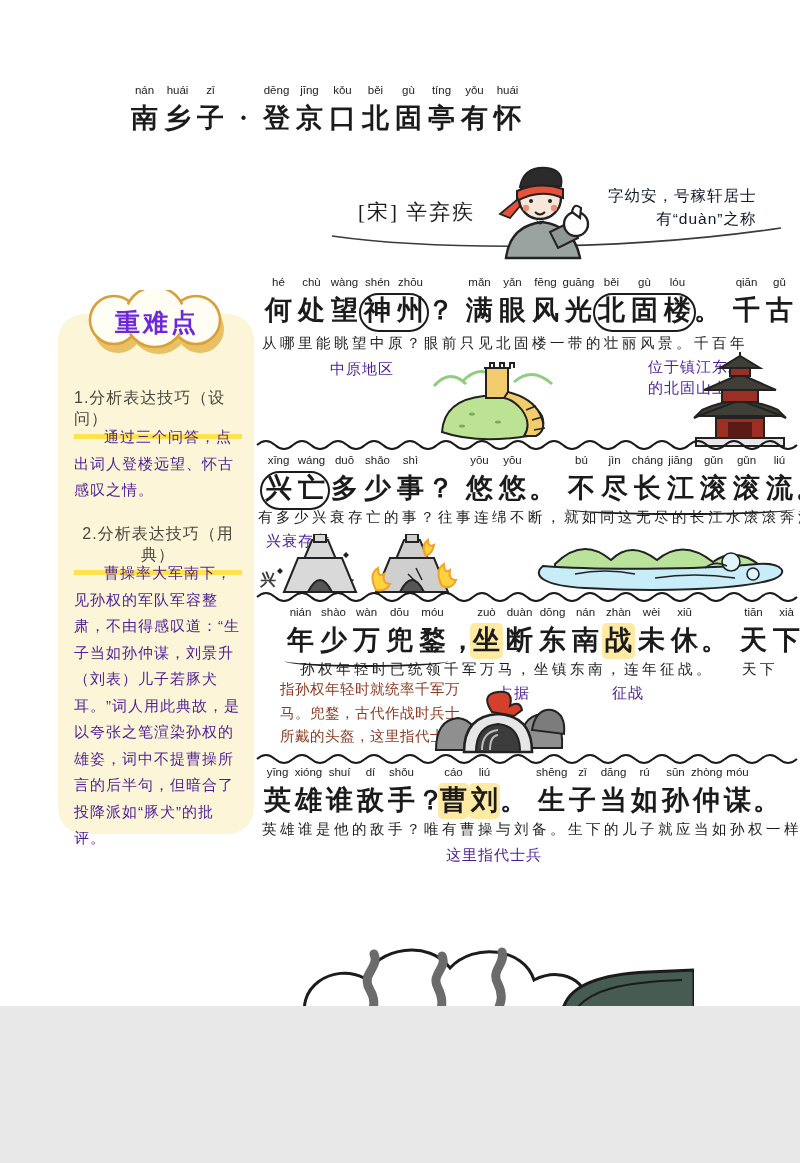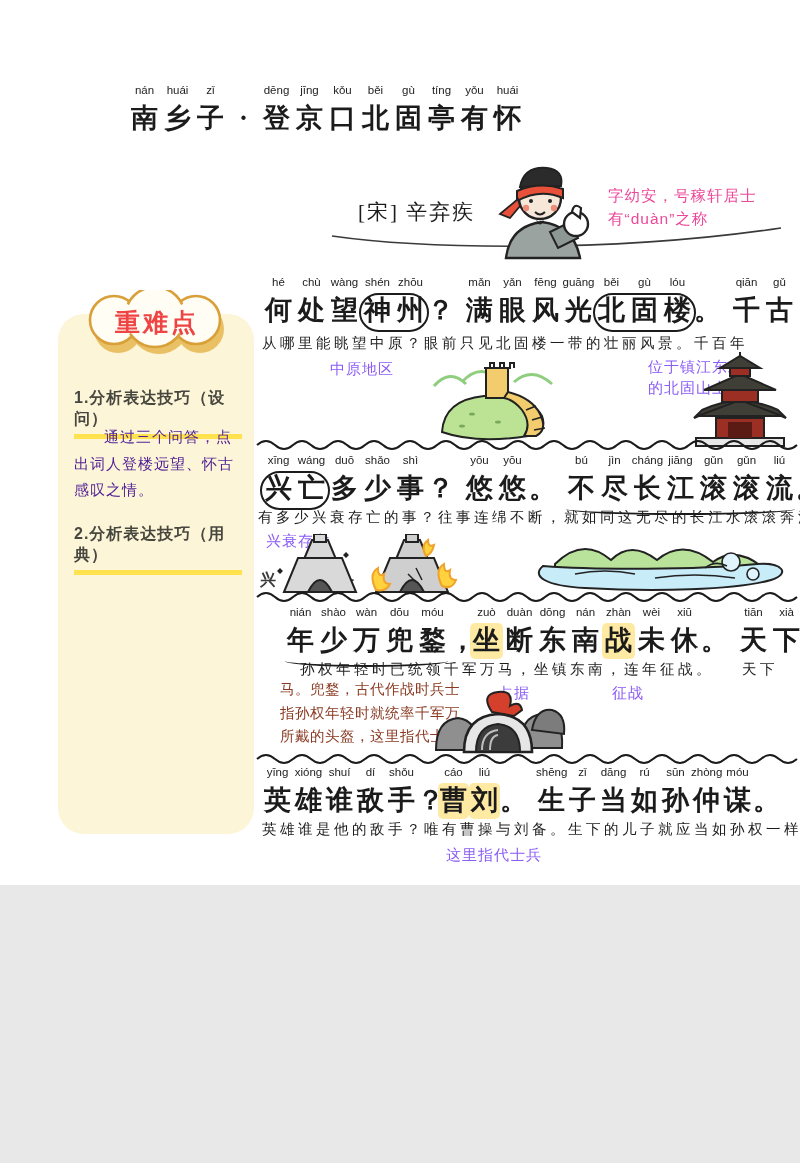--- a/index.html
+++ b/index.html
@@ -1,63 +1,63 @@
 <!DOCTYPE html>
 <html><head>
 <meta charset="utf-8">
 <style>
   html,body{margin:0;padding:0;background:#e8e8e8;}
-  .page{position:relative;width:800px;height:885px;background:#ffffff;overflow:hidden;
+  .page{position:relative;width:800px;height:1006px;background:#ffffff;overflow:hidden;
         font-family:"Liberation Sans",sans-serif;color:#1b1b1b;margin:0 auto;}
 
   
   .title-block{position:absolute;left:128px;top:84px;width:592px;display:flex;}
   .tchar{display:inline-block;width:49px;text-align:center;}
   .tchar .py{display:block;height:24px;font-size:15px;color:#2a2a2a;white-space:nowrap;}
   .tchar .zi{display:block;height:58px;line-height:56px;font-size:45px;font-weight:800;
              font-family:"Liberation Serif",serif;}
 
   
   .author{position:absolute;left:358px;top:198px;font-size:21px;letter-spacing:2px;
           font-family:"Liberation Serif",serif;}
   .author-note{position:absolute;left:608px;top:184px;font-size:15.5px;line-height:23px;
-               color:#ec4899;letter-spacing:1px;}
+               color:#0f172a;letter-spacing:1px;text-align:right;}
   .author-curve{position:absolute;left:326px;top:222px;}
   .poet-cartoon{position:absolute;left:490px;top:160px;}
 
   
   .sidebar{position:absolute;left:58px;top:314px;width:196px;height:520px;
            background:#fdf5d7;border-radius:26px;}
   .badge-wrap{position:absolute;left:84px;top:290px;width:146px;height:64px;}
   .badge-label{position:absolute;left:0;top:16px;width:146px;text-align:center;
-               font-size:25px;font-weight:800;color:#ef4444;letter-spacing:3px;}
-  .sb-head{position:absolute;left:74px;width:168px;font-size:16px;font-weight:700;color:#474740;
+               font-size:25px;font-weight:800;color:#6d28d9;letter-spacing:3px;}
+  .sb-head{position:absolute;left:74px;width:168px;font-size:16px;font-weight:400;color:#474740;
            border-bottom:5px solid #ffe24d;padding-bottom:4px;letter-spacing:1px;}
   .sb-body{position:absolute;left:74px;width:166px;font-size:15px;line-height:26.5px;
            color:#4c1d95;text-indent:2em;letter-spacing:1px;}
-  .sb-head1{top:388px;} .sb-body1{top:424px;} .sb-head2{top:524px;} .sb-body2{top:560px;}
+  .sb-head1{top:388px;} .sb-body1{top:424px;} .sb-head2{top:524px;text-align:center;} .sb-body2{top:560px;}
 
   
   .pline{position:absolute;left:262px;white-space:nowrap;}
   .pchar{display:inline-block;width:33px;text-align:center;vertical-align:bottom;}
   .line4 .pchar{width:31px;text-align:center;}
   .pchar .py{display:block;height:17px;font-size:11.5px;color:#222;white-space:nowrap;}
   .pchar .zi{display:block;height:36px;line-height:35px;font-size:27px;font-weight:700;
              font-family:"Liberation Serif",serif;}
   .pchar .zi.hl{background:#ffeaa3;border-radius:5px;}
   .seg{display:inline-block;position:relative;vertical-align:bottom;}
   .seg.punct .pchar{width:21px;}
   .seg.gap{width:15px;}
   .seg.circled::before{content:"";position:absolute;left:-2px;right:-2px;top:17px;height:35px;
              border:2.5px solid #1c1c1c;border-radius:20px;pointer-events:none;}
   .seg.arc::after{content:"";position:absolute;left:1px;right:1px;top:49px;height:10px;
              border-bottom:2.5px solid #1c1c1c;border-radius:50%;}
   .ptrans{position:absolute;font-size:14.5px;letter-spacing:3.5px;color:#1d1d1d;
           font-family:Liberation Serif, serif;white-space:nowrap;}
-  .rnote{position:absolute;color:#8b5cf6;font-size:15px;letter-spacing:1px;line-height:21px;}
+  .rnote{position:absolute;color:#4c1d95;font-size:15px;letter-spacing:1px;line-height:21px;}
   .rnote-block{position:absolute;color:#8a3a22;font-size:14.5px;line-height:23.5px;letter-spacing:.5px;}
   .tower-label{position:absolute;color:#3c3c3c;font-size:16px;font-weight:700;}
   .wavy{position:absolute;left:256px;width:544px;height:14px;}
   .wavy path{fill:none;stroke:#1b1b1b;stroke-width:2;}
   .illus{position:absolute;}
 </style>
 </head>
 <body>
 
 <div class="page">
@@ -154,20 +154,21 @@
           <circle cx="71" cy="27" r="30"></circle>
       </g>
       <circle cx="30" cy="30" r="21" fill="#fffdf4"></circle>
       <circle cx="112" cy="30" r="21" fill="#fffdf4"></circle>
     </svg>
     <span class="badge-label">重难点</span>
   </div>
   <div class="sb-head sb-head1">1.分析表达技巧（设问）</div>
   <div class="sb-body sb-body1">通过三个问答，点出词人登楼远望、怀古感叹之情。</div>
   <div class="sb-head sb-head2">2.分析表达技巧（用典）</div>
+  <div class="sb-body sb-body2">曹操率大军南下，见孙权的军队军容整肃，不由得感叹道：“生子当如孙仲谋，刘景升（刘表）儿子若豚犬耳。”词人用此典故，是以夸张之笔渲染孙权的雄姿，词中不提曹操所言的后半句，但暗合了投降派如“豚犬”的批评。</div>
 
   <div class="pline" style="top:276px"><span class="seg plain"><span class="pchar"><span class="py">hé</span><span class="zi">何</span></span><span class="pchar"><span class="py">chù</span><span class="zi">处</span></span><span class="pchar"><span class="py">wàng</span><span class="zi">望</span></span></span><span class="seg circled"><span class="pchar"><span class="py">shén</span><span class="zi">神</span></span><span class="pchar"><span class="py">zhōu</span><span class="zi">州</span></span></span><span class="seg punct"><span class="pchar"><span class="py">&nbsp;</span><span class="zi">？</span></span></span><span class="seg gap"></span><span class="seg plain"><span class="pchar"><span class="py">mǎn</span><span class="zi">满</span></span><span class="pchar"><span class="py">yǎn</span><span class="zi">眼</span></span><span class="pchar"><span class="py">fēng</span><span class="zi">风</span></span><span class="pchar"><span class="py">guāng</span><span class="zi">光</span></span></span><span class="seg circled"><span class="pchar"><span class="py">běi</span><span class="zi">北</span></span><span class="pchar"><span class="py">gù</span><span class="zi">固</span></span><span class="pchar"><span class="py">lóu</span><span class="zi">楼</span></span></span><span class="seg punct"><span class="pchar"><span class="py">&nbsp;</span><span class="zi">。</span></span></span><span class="seg gap"></span><span class="seg plain"><span class="pchar"><span class="py">qiān</span><span class="zi">千</span></span><span class="pchar"><span class="py">gǔ</span><span class="zi">古</span></span></span></div>
   <div class="ptrans" style="left:262px;top:334px">从哪里能眺望中原？眼前只见北固楼一带的壮丽风景。千百年</div>
   <div class="rnote" style="left:330px;top:358px">中原地区</div>
   <div class="rnote" style="left:648px;top:356px">
     <div>位于镇江东北</div>
     <div>的北固山上</div>
   </div>
 
   <svg class="illus" style="left:428px;top:352px" width="138" height="92" viewBox="0 0 138 92">
@@ -237,22 +238,22 @@
   <svg class="wavy" style="top:590px" viewBox="0 0 544 14">
       <path d="M1 7 q9 -8 18 0 t18 0 t18 0 t18 0 t18 0 t18 0 t18 0 t18 0 t18 0 t18 0 t18 0 t18 0 t18 0 t18 0 t18 0 t18 0 t18 0 t18 0 t18 0 t18 0 t18 0 t18 0 t18 0 t18 0 t18 0 t18 0 t18 0 t18 0 t18 0 t18 0"></path>
     </svg>
 
   <div class="pline line3" style="left:284px;top:606px"><span class="seg arc"><span class="pchar"><span class="py">nián</span><span class="zi">年</span></span><span class="pchar"><span class="py">shào</span><span class="zi">少</span></span><span class="pchar"><span class="py">wàn</span><span class="zi">万</span></span><span class="pchar"><span class="py">dōu</span><span class="zi">兜</span></span><span class="pchar"><span class="py">móu</span><span class="zi">鍪</span></span></span><span class="seg punct"><span class="pchar"><span class="py">&nbsp;</span><span class="zi">，</span></span></span><span class="seg plain"><span class="pchar"><span class="py">zuò</span><span class="zi hl">坐</span></span><span class="pchar"><span class="py">duàn</span><span class="zi">断</span></span><span class="pchar"><span class="py">dōng</span><span class="zi">东</span></span><span class="pchar"><span class="py">nán</span><span class="zi">南</span></span><span class="pchar"><span class="py">zhàn</span><span class="zi hl">战</span></span><span class="pchar"><span class="py">wèi</span><span class="zi">未</span></span><span class="pchar"><span class="py">xiū</span><span class="zi">休</span></span></span><span class="seg punct"><span class="pchar"><span class="py">&nbsp;</span><span class="zi">。</span></span></span><span class="seg gap"></span><span class="seg plain"><span class="pchar"><span class="py">tiān</span><span class="zi">天</span></span><span class="pchar"><span class="py">xià</span><span class="zi">下</span></span></span></div>
   <div class="ptrans" style="left:300px;top:660px">孙权年轻时已统领千军万马，坐镇东南，连年征战。</div>
   <div class="ptrans" style="left:742px;top:660px">天下</div>
   <div class="rnote" style="left:498px;top:682px">占据</div>
   <div class="rnote" style="left:612px;top:682px">征战</div>
   <div class="rnote-block" style="left:280px;top:678px">
+    <div>指孙权年轻时就统率千军万</div>
     <div>马。兜鍪，古代作战时兵士</div>
-    <div>指孙权年轻时就统率千军万</div>
     <div>所戴的头盔，这里指代士兵</div>
   </div>
 
   <svg class="illus" style="left:428px;top:690px" width="142" height="66" viewBox="0 0 142 66">
     <path d="M8 60 Q8 30 30 28 Q50 30 50 60 Z" fill="#8f8f8f" stroke="#222" stroke-width="2"></path>
     <path d="M92 58 Q92 26 114 24 Q136 26 134 58 Z" fill="#8f8f8f" stroke="#222" stroke-width="2"></path>
     <path d="M104 40 Q108 18 124 20 Q138 24 136 44 Z" fill="#7c7c7c" stroke="#222" stroke-width="2"></path>
     <path d="M64 22 Q52 4 70 2 Q86 0 82 16 Q92 10 94 20 L86 26 Z" fill="#d4402c" stroke="#222" stroke-width="2"></path>
     <path d="M36 62 Q36 26 70 24 Q104 26 104 62 Z" fill="#e6e6e6" stroke="#222" stroke-width="2.6"></path>
     <path d="M48 62 Q48 36 70 34 Q92 36 92 62 Z" fill="#3c3c3c" stroke="#222" stroke-width="2"></path>

